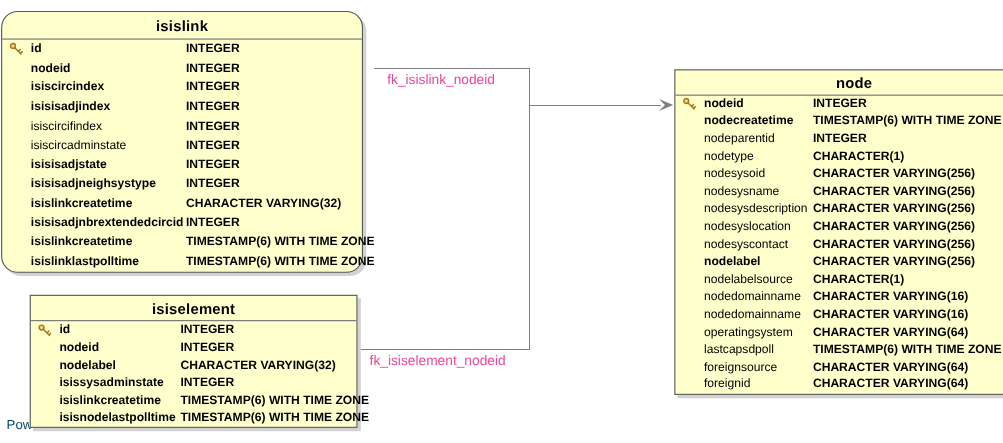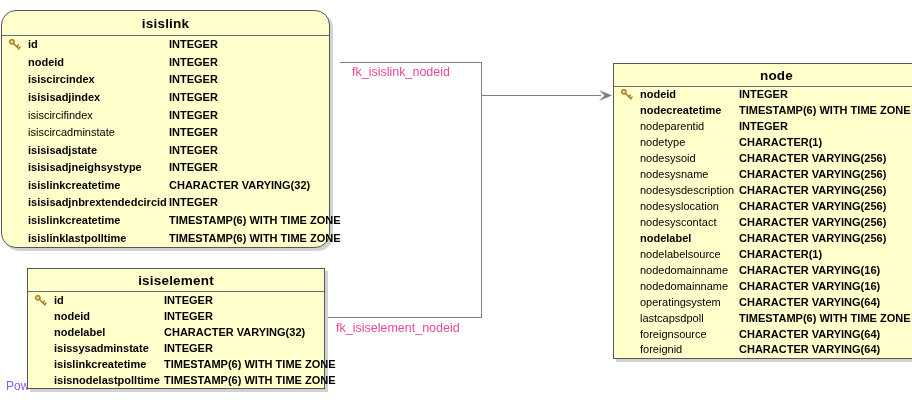--- a/index.html
+++ b/index.html
@@ -36,21 +36,21 @@
   #t-node{left:613px;top:63px;width:327px;height:296px;}
   #t-node .title{height:23px;}
   #t-node .rows{height:271px;}
   #t-node .colname{width:99px;}
   
   .lines{position:absolute;left:0;top:0;z-index:1;pointer-events:none;}
   .fklabel{position:absolute;font-size:12.5px;color:#ec4899;z-index:3;white-space:nowrap;}
   #lbl-isislink{left:352px;top:65px;}
   #lbl-isiselement{left:336px;top:321px;}
   
-  .watermark{position:absolute;left:6px;top:379px;font-size:12px;color:#8b5cf6;z-index:1;}
+  .watermark{position:absolute;left:6px;top:379px;font-size:12px;color:#0c4a6e;z-index:1;}
 </style>
 </head>
 <body>
 
 <div class="canvas">
 
   <svg class="lines" width="912" height="403" viewBox="0 0 912 403">
     <path d="M340 62.5 L481.5 62.5 L481.5 95.5 L601 95.5" fill="none" stroke="#7f7f7f" stroke-width="1" shape-rendering="crispEdges"></path>
     <path d="M325 317.5 L481.5 317.5 L481.5 95.5" fill="none" stroke="#7f7f7f" stroke-width="1" shape-rendering="crispEdges"></path>
     <path d="M599 90 L612 95.5 L599 101 L604.5 95.5 Z" fill="#7f7f7f" stroke="none"></path>

